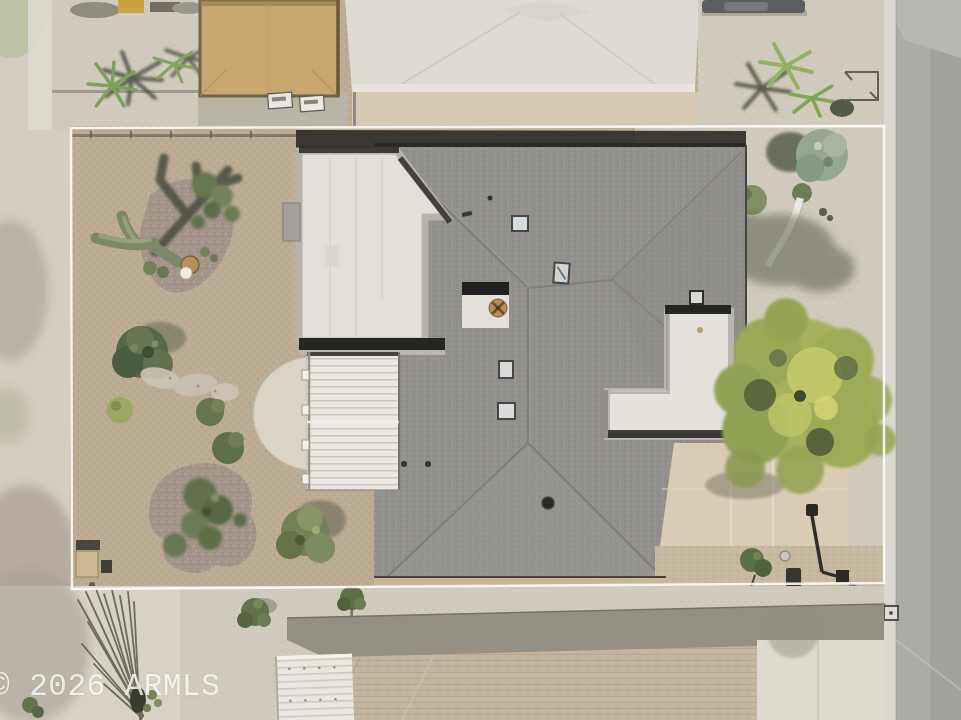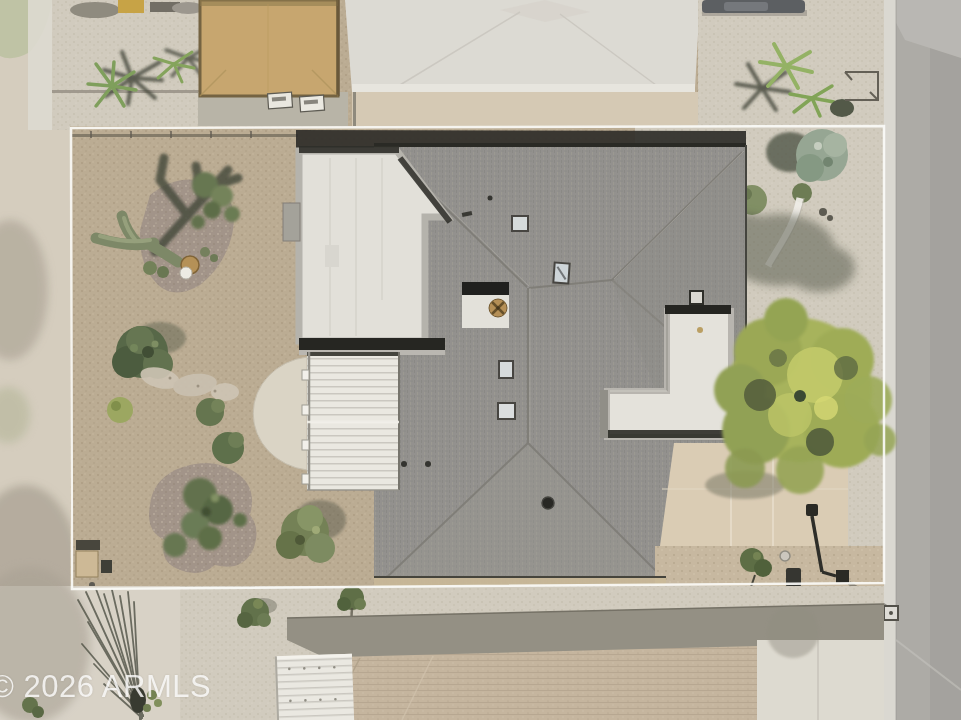--- a/index.html
+++ b/index.html
@@ -1,18 +1,18 @@
 <!DOCTYPE html>
 <html><head>
 <meta charset="utf-8">
 <style>
   html,body{margin:0;padding:0;background:#222;}
   #photo{
     position:relative;width:961px;height:720px;overflow:hidden;
-    font-family:Liberation Sans, sans-serif;
+    font-family:Liberation Mono, monospace;
   }
   #photo svg{position:absolute;left:0;top:0;display:block;}
   .watermark{
     position:absolute;left:-9px;top:669px;
     font-size:31px;font-weight:400;letter-spacing:.5px;
     color:rgba(255,255,255,.8);
     text-shadow:0 0 2px rgba(120,110,95,.25);
     user-select:none;white-space:nowrap;
   }
 </style>

